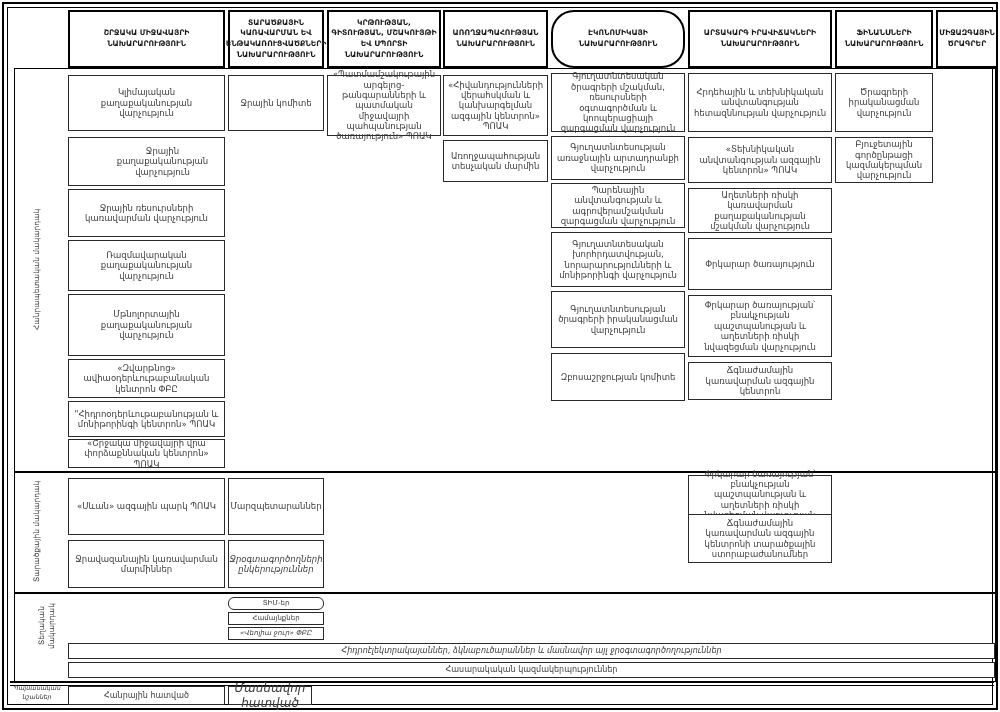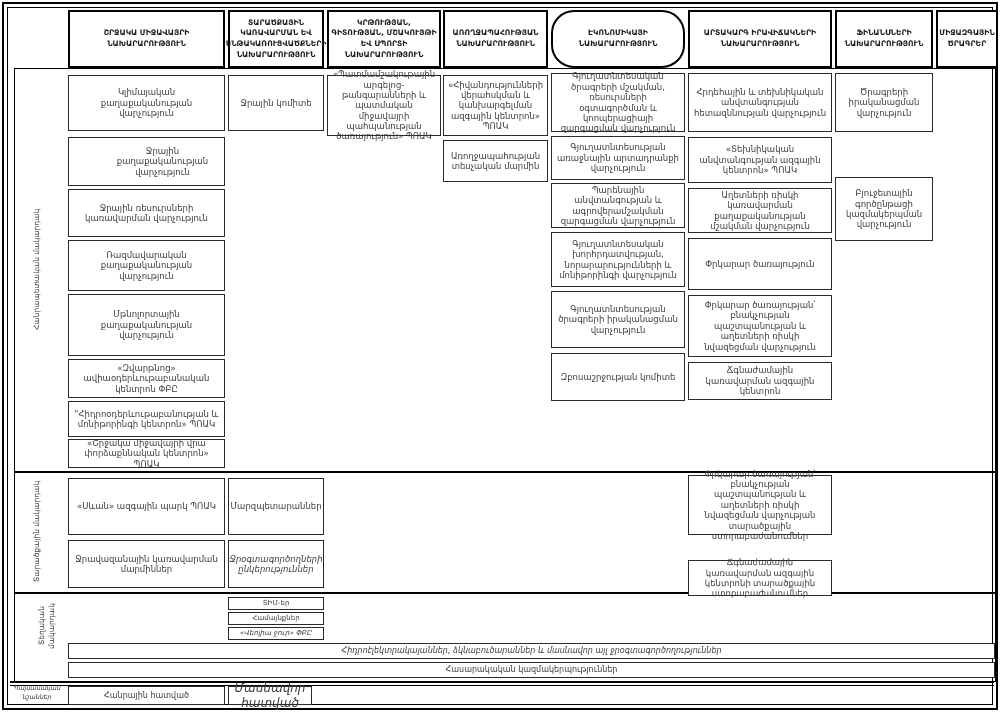--- a/index.html
+++ b/index.html
@@ -72,30 +72,30 @@
   <div class="bx" style="left:551px;top:353px;width:134px;height:48px;">Զբոսաշրջության կոմիտե</div>
 
   <div class="bx" style="left:688px;top:73px;width:144px;height:59px;">Հրդեհային և տեխնիկական անվտանգության հետազննության վարչություն</div>
   <div class="bx" style="left:688px;top:137px;width:144px;height:46px;">«Տեխնիկական անվտանգության ազգային կենտրոն» ՊՈԱԿ</div>
   <div class="bx" style="left:688px;top:188px;width:144px;height:45px;">Աղետների ռիսկի կառավարման քաղաքականության մշակման վարչություն</div>
   <div class="bx" style="left:688px;top:238px;width:144px;height:52px;">Փրկարար ծառայություն</div>
   <div class="bx" style="left:688px;top:295px;width:144px;height:62px;">Փրկարար ծառայության՝ բնակչության պաշտպանության և աղետների ռիսկի նվազեցման վարչություն</div>
   <div class="bx" style="left:688px;top:362px;width:144px;height:38px;">Ճգնաժամային կառավարման ազգային կենտրոն</div>
 
   <div class="bx" style="left:835px;top:73px;width:98px;height:59px;">Ծրագրերի իրականացման վարչություն</div>
-  <div class="bx" style="left:835px;top:137px;width:98px;height:64px;margin-top:40px;">Բյուջետային գործընթացի կազմակերպման վարչություն</div>
+  <div class="bx" style="left:835px;top:137px;width:98px;height:46px;">Բյուջետային գործընթացի կազմակերպման վարչություն</div>
 
   <div class="bx" style="left:68px;top:478px;width:157px;height:57px;">«Սևան» ազգային պարկ ՊՈԱԿ</div>
   <div class="bx" style="left:68px;top:540px;width:157px;height:48px;">Ջրավազանային կառավարման մարմիններ</div>
   <div class="bx" style="left:228px;top:478px;width:96px;height:57px;">Մարզպետարաններ</div>
   <div class="bx it" style="left:228px;top:540px;width:96px;height:48px;">Ջրօգտագործողների ընկերություններ</div>
   <div class="bx" style="left:688px;top:475px;width:144px;height:60px;">Փրկարար ծառայության՝ բնակչության պաշտպանության և աղետների ռիսկի նվազեցման վարչության տարածքային ստորաբաժանումներ</div>
-  <div class="bx" style="left:688px;top:560px;width:144px;height:36px;font-family:Liberation Serif, serif;">Ճգնաժամային կառավարման ազգային կենտրոնի տարածքային ստորաբաժանումներ</div>
+  <div class="bx" style="left:688px;top:514px;width:144px;height:49px;">Ճգնաժամային կառավարման ազգային կենտրոնի տարածքային ստորաբաժանումներ</div>
 
-  <div class="bx sm" style="left:228px;top:597px;width:96px;height:13px;">ՏԻՄ-եր</div>
+  <div class="bx sm" style="left:228px;top:597px;width:96px;height:13px;border-radius:6px;">ՏԻՄ-եր</div>
   <div class="bx sm" style="left:228px;top:612px;width:96px;height:13px;">Համայնքներ</div>
   <div class="bx sm it" style="left:228px;top:627px;width:96px;height:13px;">«Վեոլիա ջուր» ՓԲԸ</div>
   <div class="bx it" style="left:68px;top:643px;width:927px;height:16px;font-size:8px;">Հիդրոէլեկտրակայաններ, ձկնաբուծարաններ և մասնավոր այլ ջրօգտագործողություններ</div>
   <div class="bx" style="left:68px;top:662px;width:927px;height:16px;font-size:8px;">Հասարակական կազմակերպություններ</div>
 
   <div class="legend-label">Պայմանական նշաններ</div>
   <div class="bx" style="left:68px;top:686px;width:157px;height:19px;font-size:8px;">Հանրային հատված</div>
   <div class="bx it" style="left:228px;top:686px;width:84px;height:19px;font-size:12px;">Մասնավոր հատված</div>
 
 </div>

